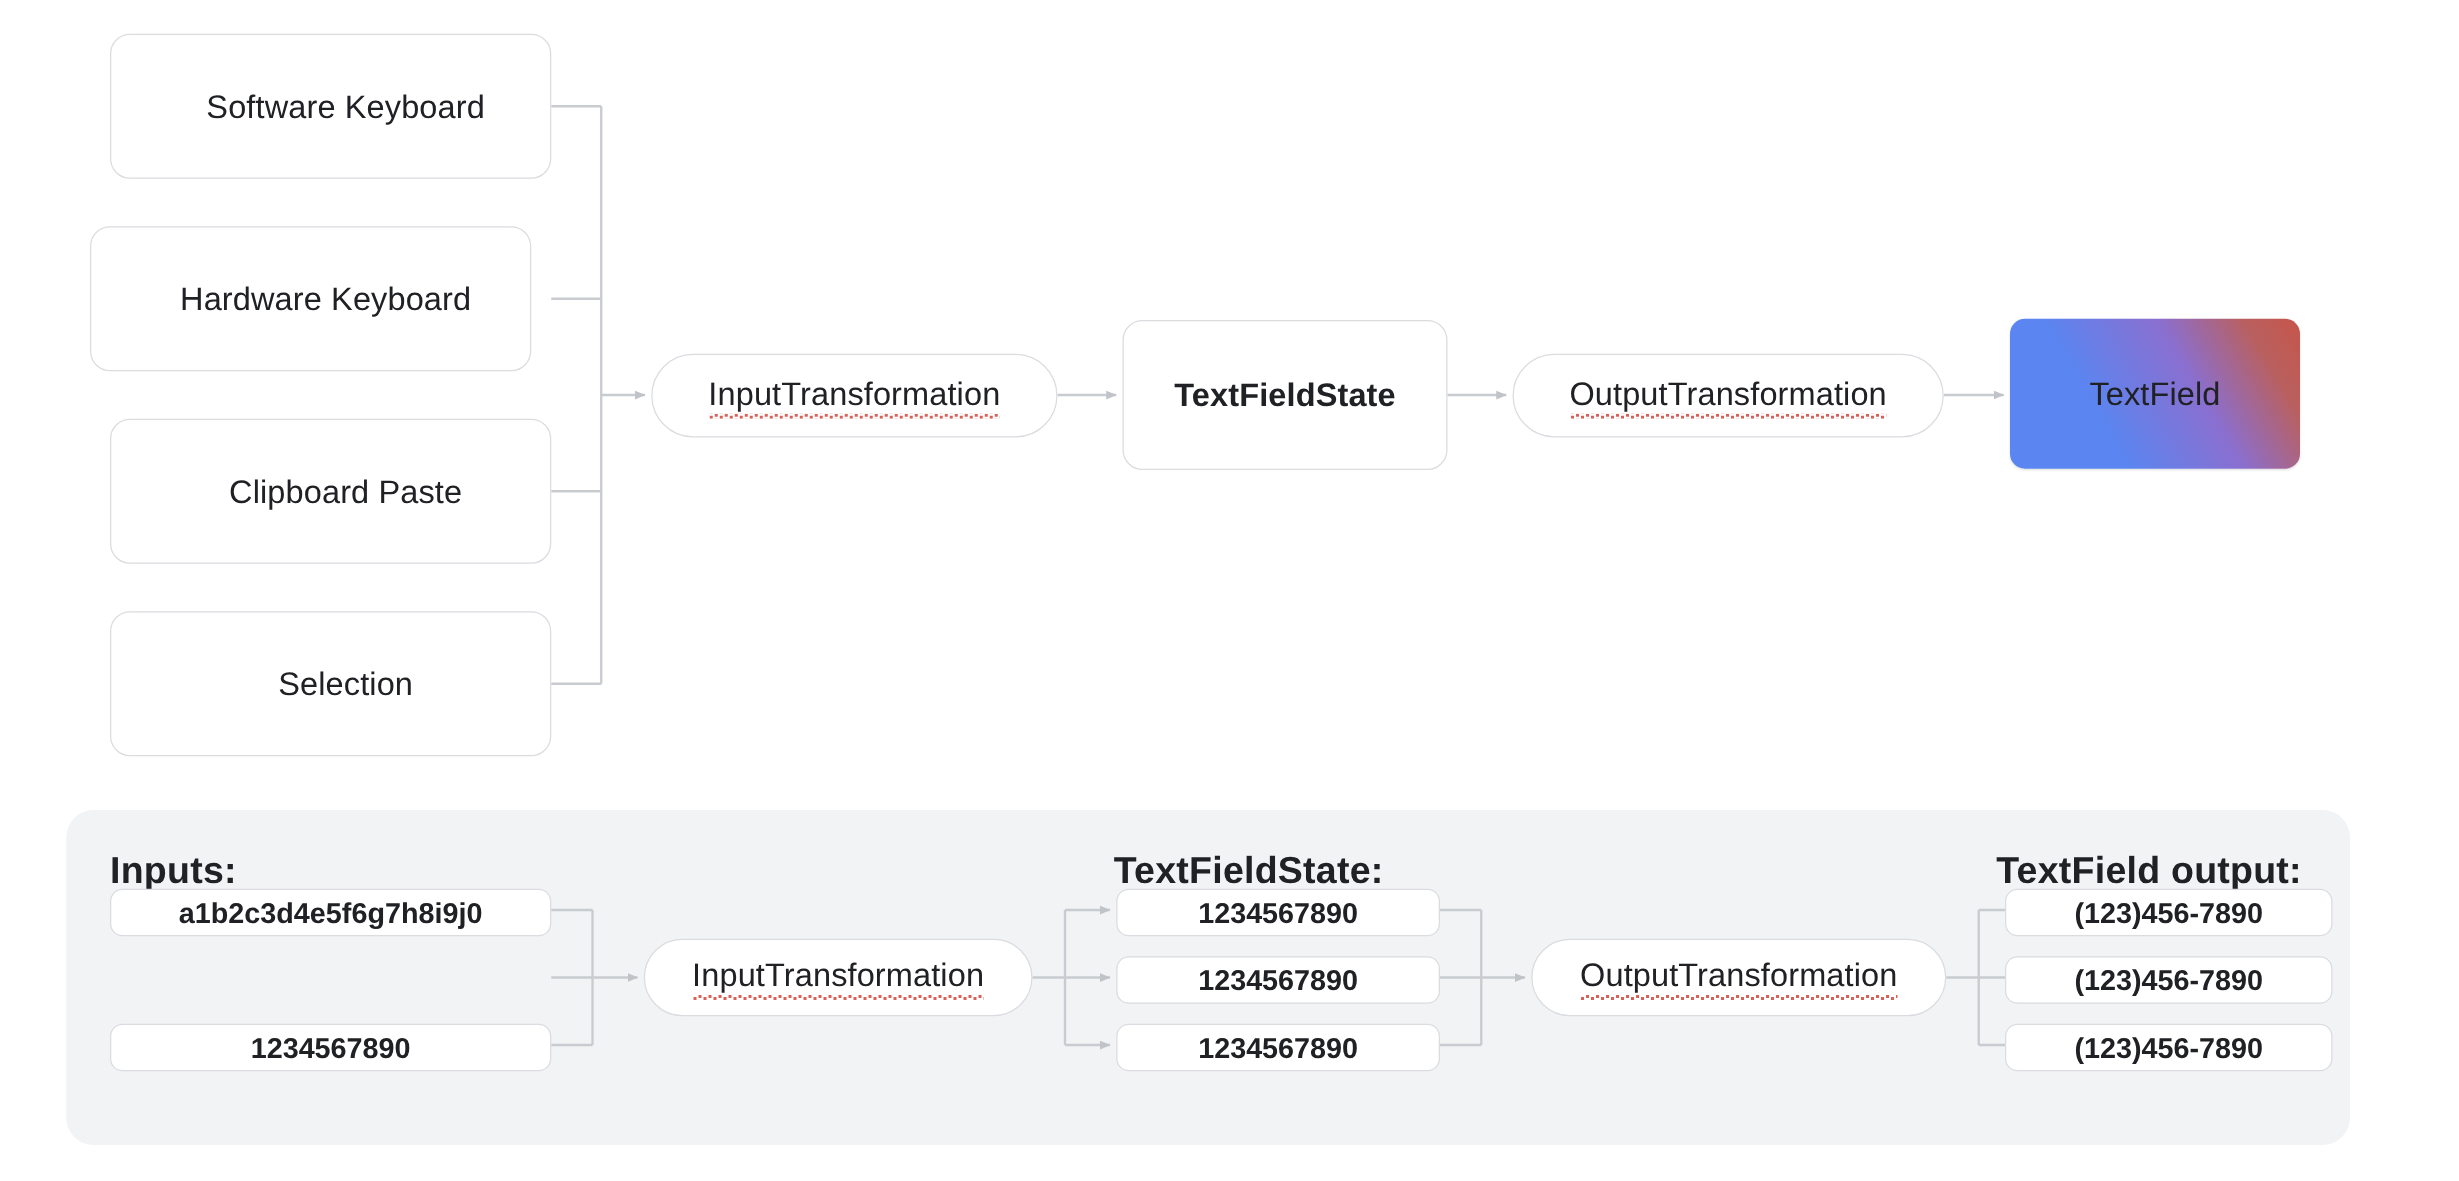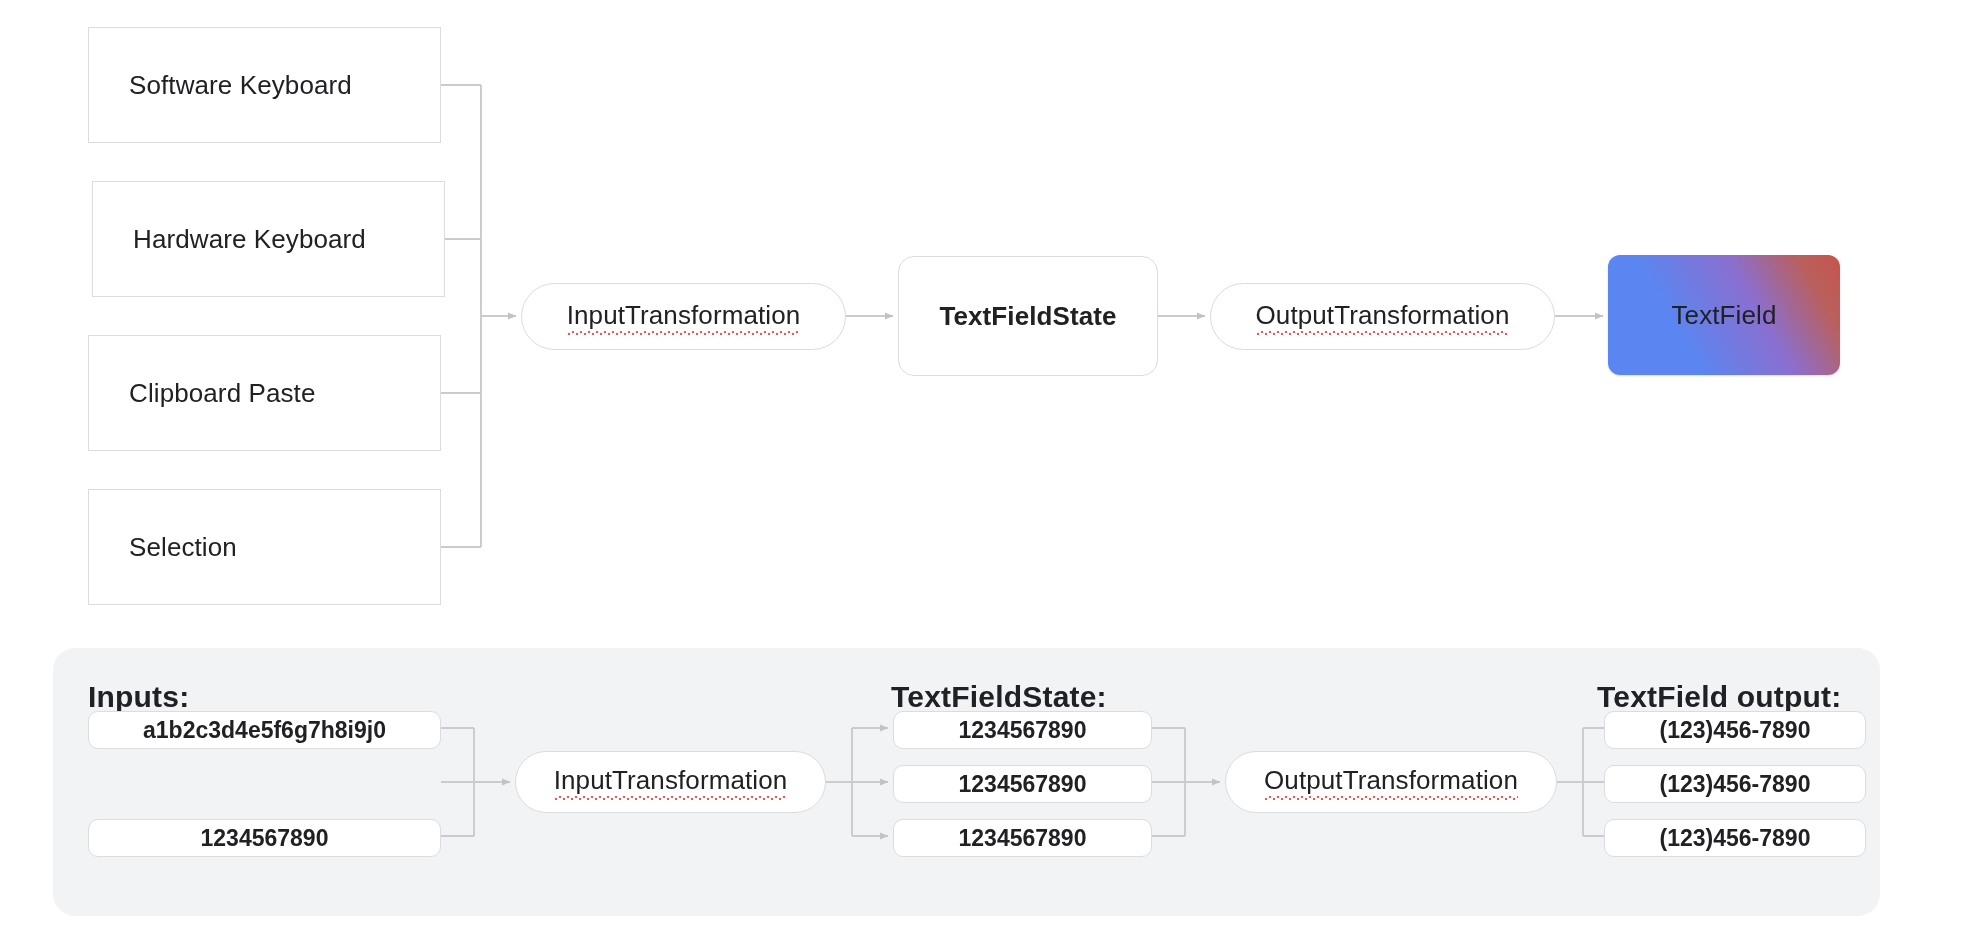--- a/index.html
+++ b/index.html
@@ -39,23 +39,23 @@
     border: 1.6px solid #dadce0;
     border-radius: 14px;
     display: flex;
     align-items: center;
     font-size: 26px;
     letter-spacing: .1px;
     color: #202124;
   }
 
   .node.source {
-    padding-left: 40px;
-    justify-content: flex-start;
-    border-radius: 0;
+    padding-left: 24px;
+    justify-content: center;
+    border-radius: 16px;
   }
 
   .node.block {
     justify-content: center;
     border-radius: 16px;
     font-weight: bold;
   }
 
   .node.pill {
     justify-content: center;
@@ -154,21 +154,21 @@
       <path d="M1158,316 L1205,316" marker-end="url(#arrow)"></path>
 
       <path d="M1555,316 L1603,316" marker-end="url(#arrow)"></path>
     </g>
   </svg>
 
   <div class="node source" style="left:88px; top:27px; width:353px; height:116px;">
     <span>Software Keyboard</span>
   </div>
 
-  <div class="node source" style="left:92px; top:181px; width:353px; height:116px;">
+  <div class="node source" style="left:72px; top:181px; width:353px; height:116px;">
     <span>Hardware Keyboard</span>
   </div>
 
   <div class="node source" style="left:88px; top:335px; width:353px; height:116px;">
     <span>Clipboard Paste</span>
   </div>
 
   <div class="node source" style="left:88px; top:489px; width:353px; height:116px;">
     <span>Selection</span>
   </div>

